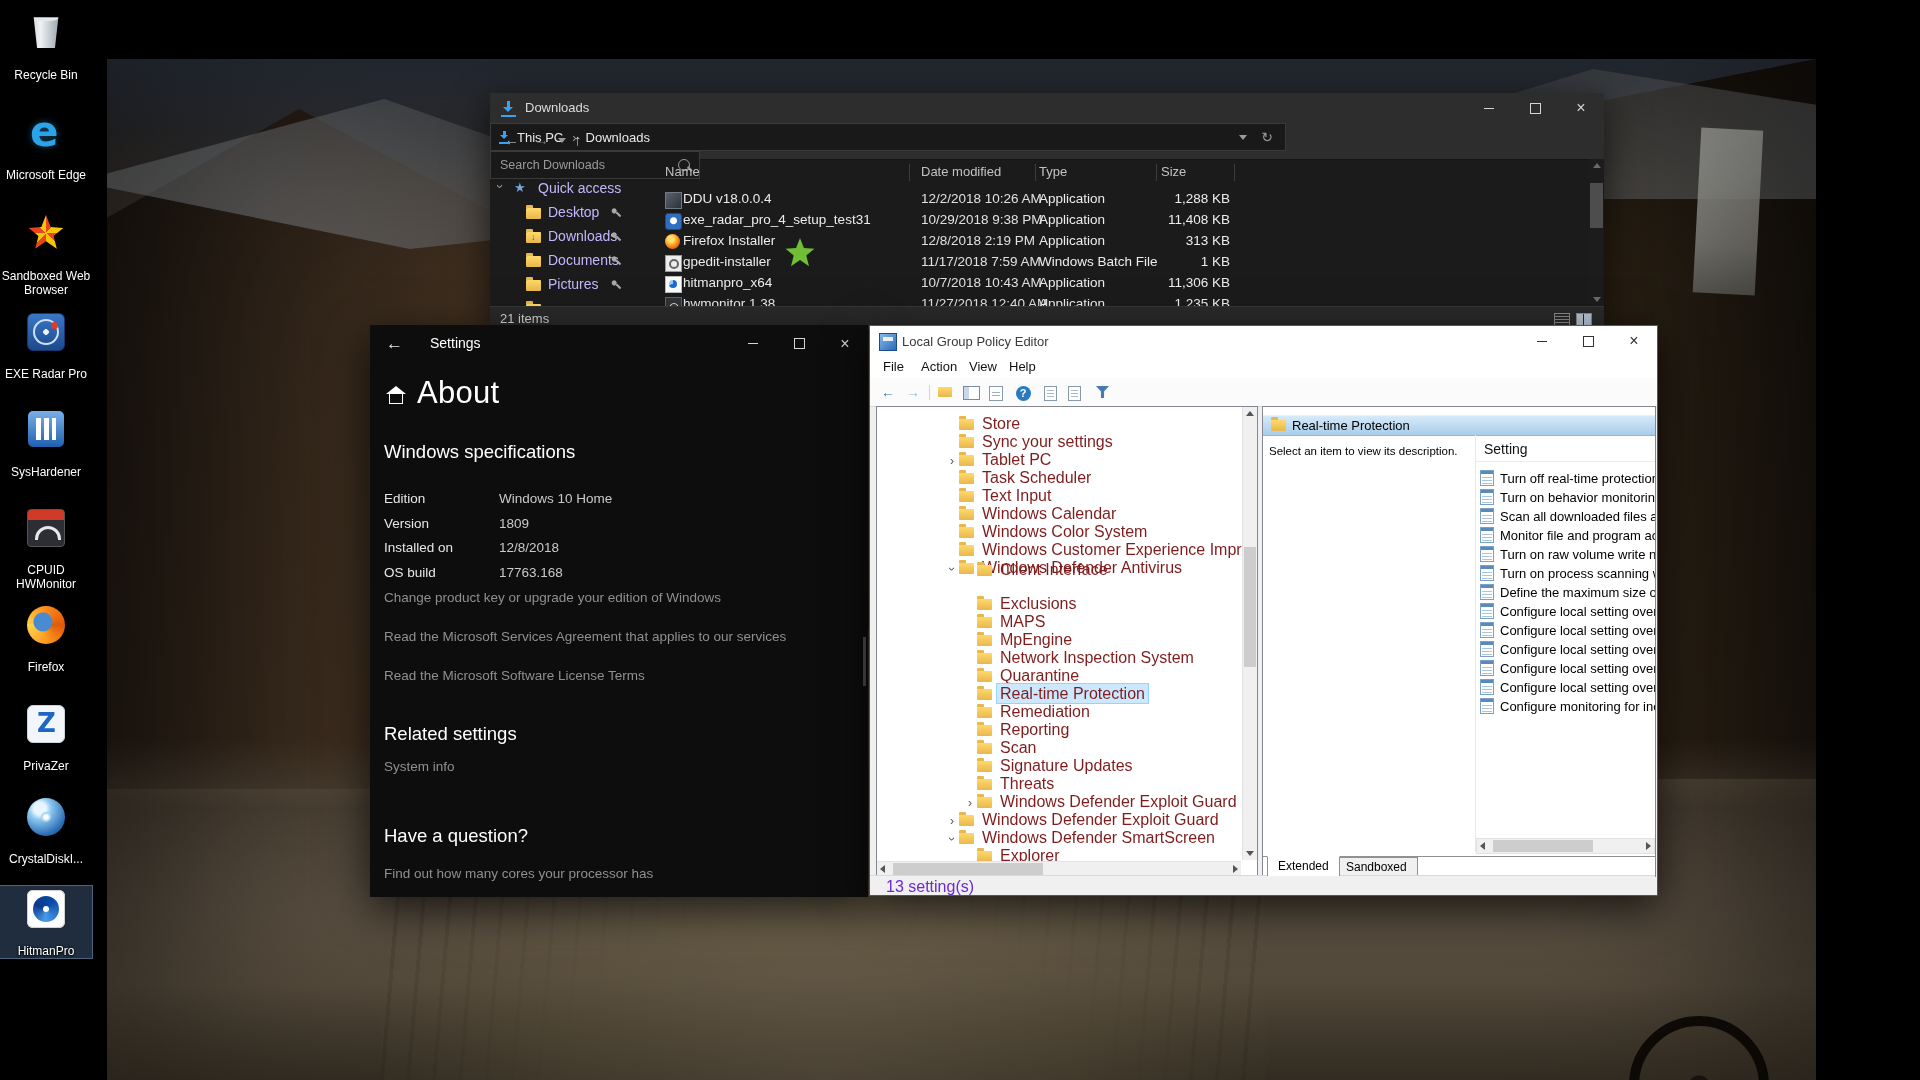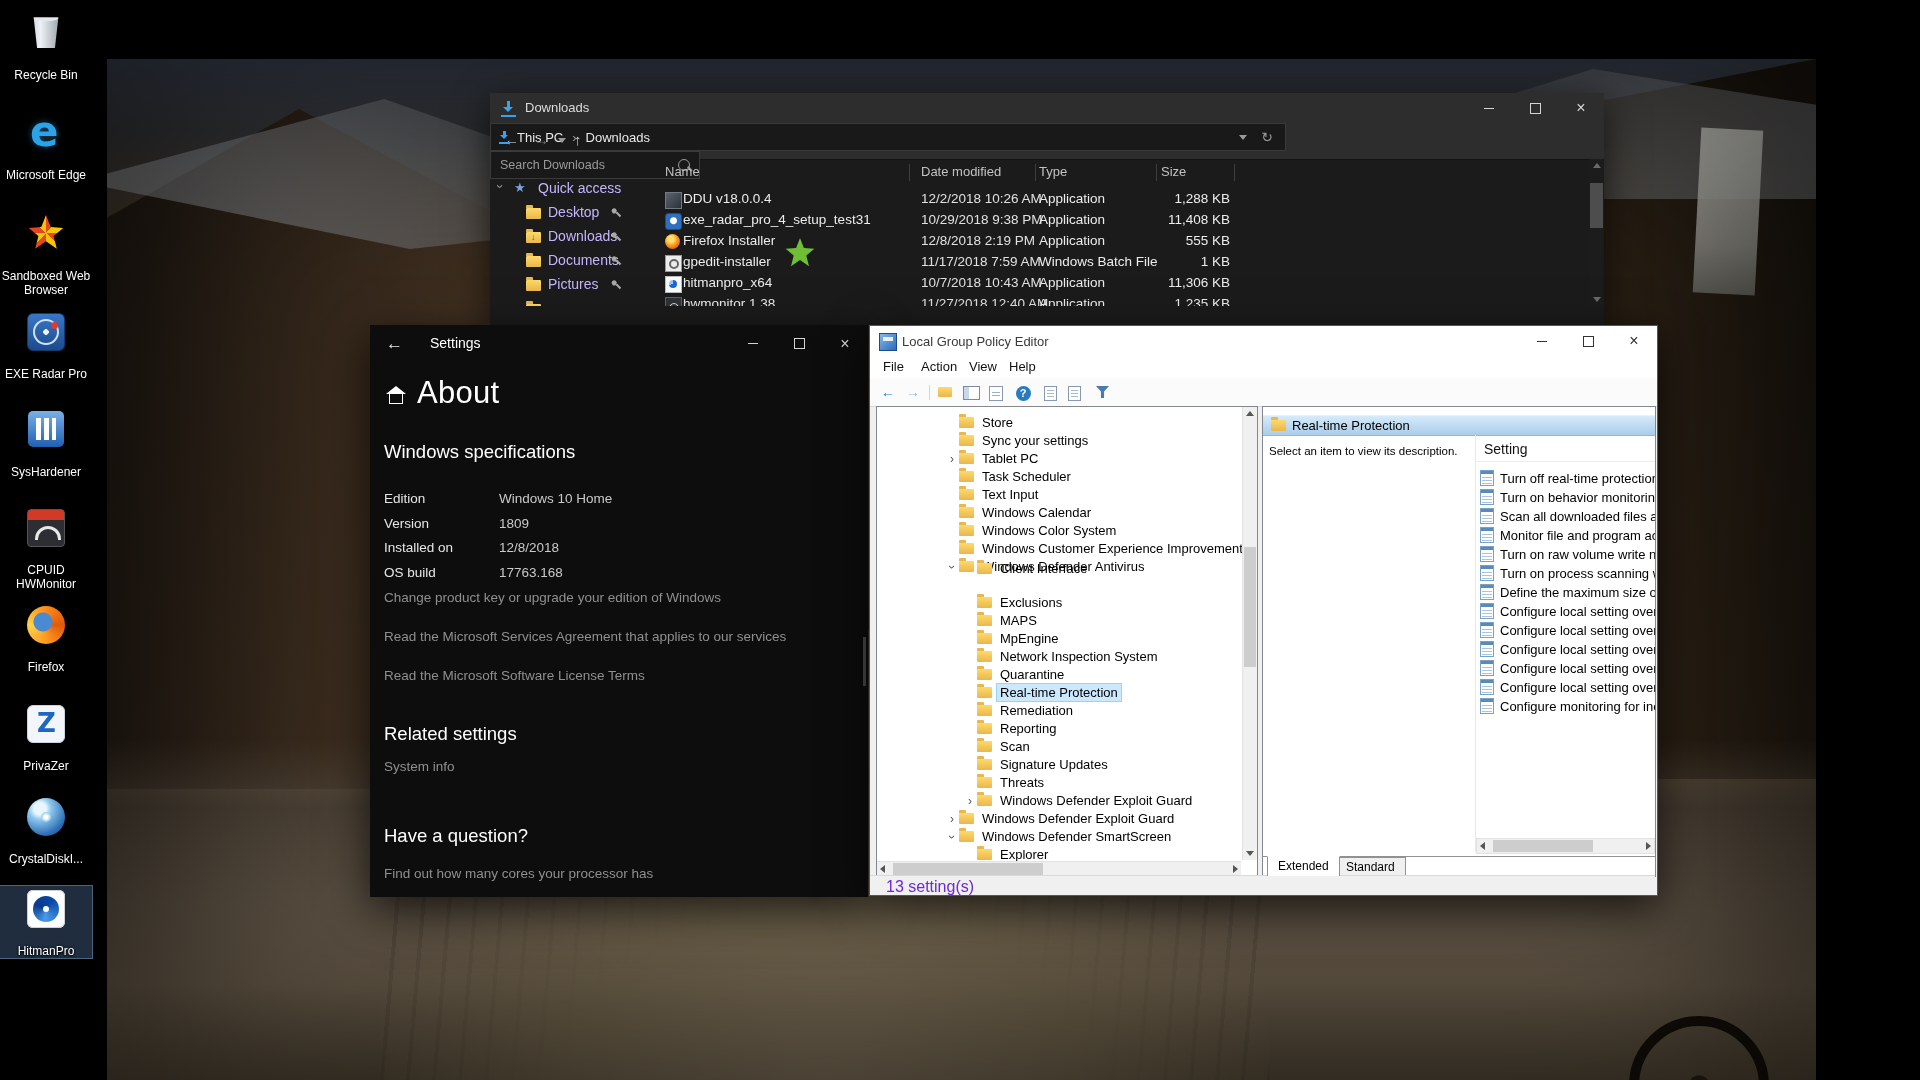--- a/index.html
+++ b/index.html
@@ -203,21 +203,21 @@
   .tb-export::after{content:"";position:absolute;left:2px;top:3px;right:2px;height:6px;
     background:repeating-linear-gradient(0deg,#9ab0c4 0 1px,transparent 1px 3px)}
   .tb-help::before{content:"?";display:inline-block;width:15px;height:15px;border-radius:50%;background:#2a7ac0;
     color:#fff;font:bold 11px/15px "Liberation Sans",sans-serif;margin-top:1px}
   .tb-doc{top:8px;width:11px;height:13px;border:1px solid #8a9aae;background:#fff}
   .tb-doc::after{content:"";position:absolute;left:2px;top:3px;right:2px;height:7px;
     background:repeating-linear-gradient(0deg,#a8bccc 0 1px,transparent 1px 3px)}
   .tb-filter{top:8px;width:13px;height:12px;background:#4a7ab0;
     clip-path:polygon(0 0,100% 0,62% 45%,62% 100%,38% 100%,38% 45%)}
   .gp-tree{left:6px;top:80px;width:380px;height:469px;background:#fff;border:1px solid #828790;overflow:hidden}
-  .ti{position:absolute;left:0;width:560px;height:18px;font-size:13px;white-space:nowrap;color:#000000}
+  .ti{position:absolute;left:0;width:560px;height:18px;font-size:16px;white-space:nowrap;color:#7f1d1d}
   .ti.lvl0{padding-left:68px}.ti.lvl1{padding-left:86px}
   .ar{display:inline-block;width:14px;text-align:center;color:#555;font-size:12px}
   .ar.c::before{content:"›"}
   .ar.e{transform:rotate(90deg)}
   .ar.e::before{content:"›"}
   .ti .fo{display:inline-block;width:15px;height:11px;border-radius:1px;position:relative;vertical-align:-1px;margin-right:5px;
     background:linear-gradient(180deg,#ffd968,#e8b74e)}
   .ti .fo::before{content:"";position:absolute;left:0;top:-3px;width:7px;height:3px;background:#e8b74e;border-radius:1px 1px 0 0}
   .tl{padding:1px 3px}
   .ti.sel .tl{background:#cce8ff;outline:1px solid #99d1ff}
@@ -423,21 +423,21 @@
       <span class="f-name">exe_radar_pro_4_setup_test31</span>
       <span class="f-date">10/29/2018 9:38 PM</span>
       <span class="f-type">Application</span>
       <span class="f-size">11,408 KB</span>
     </div>
     <div class="frow" style="top:72px">
       <span class="f-ico fi-ffx"></span>
       <span class="f-name">Firefox Installer</span>
       <span class="f-date">12/8/2018 2:19 PM</span>
       <span class="f-type">Application</span>
-      <span class="f-size">555 KB</span>
+      <span class="f-size">313 KB</span>
     </div>
     <div class="frow" style="top:93px">
       <span class="f-ico fi-bat"></span>
       <span class="f-name">gpedit-installer</span>
       <span class="f-date">11/17/2018 7:59 AM</span>
       <span class="f-type">Windows Batch File</span>
       <span class="f-size">1 KB</span>
     </div>
     <div class="frow" style="top:114px">
       <span class="f-ico fi-hmp"></span>
@@ -451,20 +451,25 @@
       <span class="f-name">hwmonitor 1.38</span>
       <span class="f-date">11/27/2018 12:40 AM</span>
       <span class="f-type">Application</span>
       <span class="f-size">1,235 KB</span>
     </div>
   </div>
   <div class="ex-vs a">
     <span class="vs-ar vs-up"></span>
     <div class="ex-vs-th"></div>
     <span class="vs-ar vs-dn"></span>
+  </div>
+  <div class="ex-status a">
+    <span class="st-count">21 items</span>
+    <span class="sv sv1"></span>
+    <span class="sv sv2"></span>
   </div>
 </div>
 
 <div id="stwin" class="a">
   <div class="st-title a">
     <span class="st-back a"></span>
     <span class="st-cap a">Settings</span>
     <div class="wbtns">
       <div class="wb">
           <span class="g-min"></span>
@@ -595,21 +600,21 @@
       <div class="si" style="top:243px"><span class="sic"></span><span class="sl">Configure local setting overrid</span></div>
       <div class="si" style="top:262px"><span class="sic"></span><span class="sl">Configure monitoring for inco</span></div>
     </div>
     <div class="gp-hs">
       <span class="hs-ar hs-l"></span>
       <div class="hs-th" style="left:16px;width:100px"></div>
       <span class="hs-ar hs-r"></span>
     </div>
     <div class="tabline"></div>
     <div class="tab act"><span>Extended</span></div>
-    <div class="tab std"><span>Standard</span></div>
+    <div class="tab std"><span>Sandboxed</span></div>
   </div>
 
   <div class="gp-status a">
     <span class="gp-st-txt">13 setting(s)</span>
   </div>
 </div>
 
 <div id="star" class="a"></div>
 
 </body></html>

